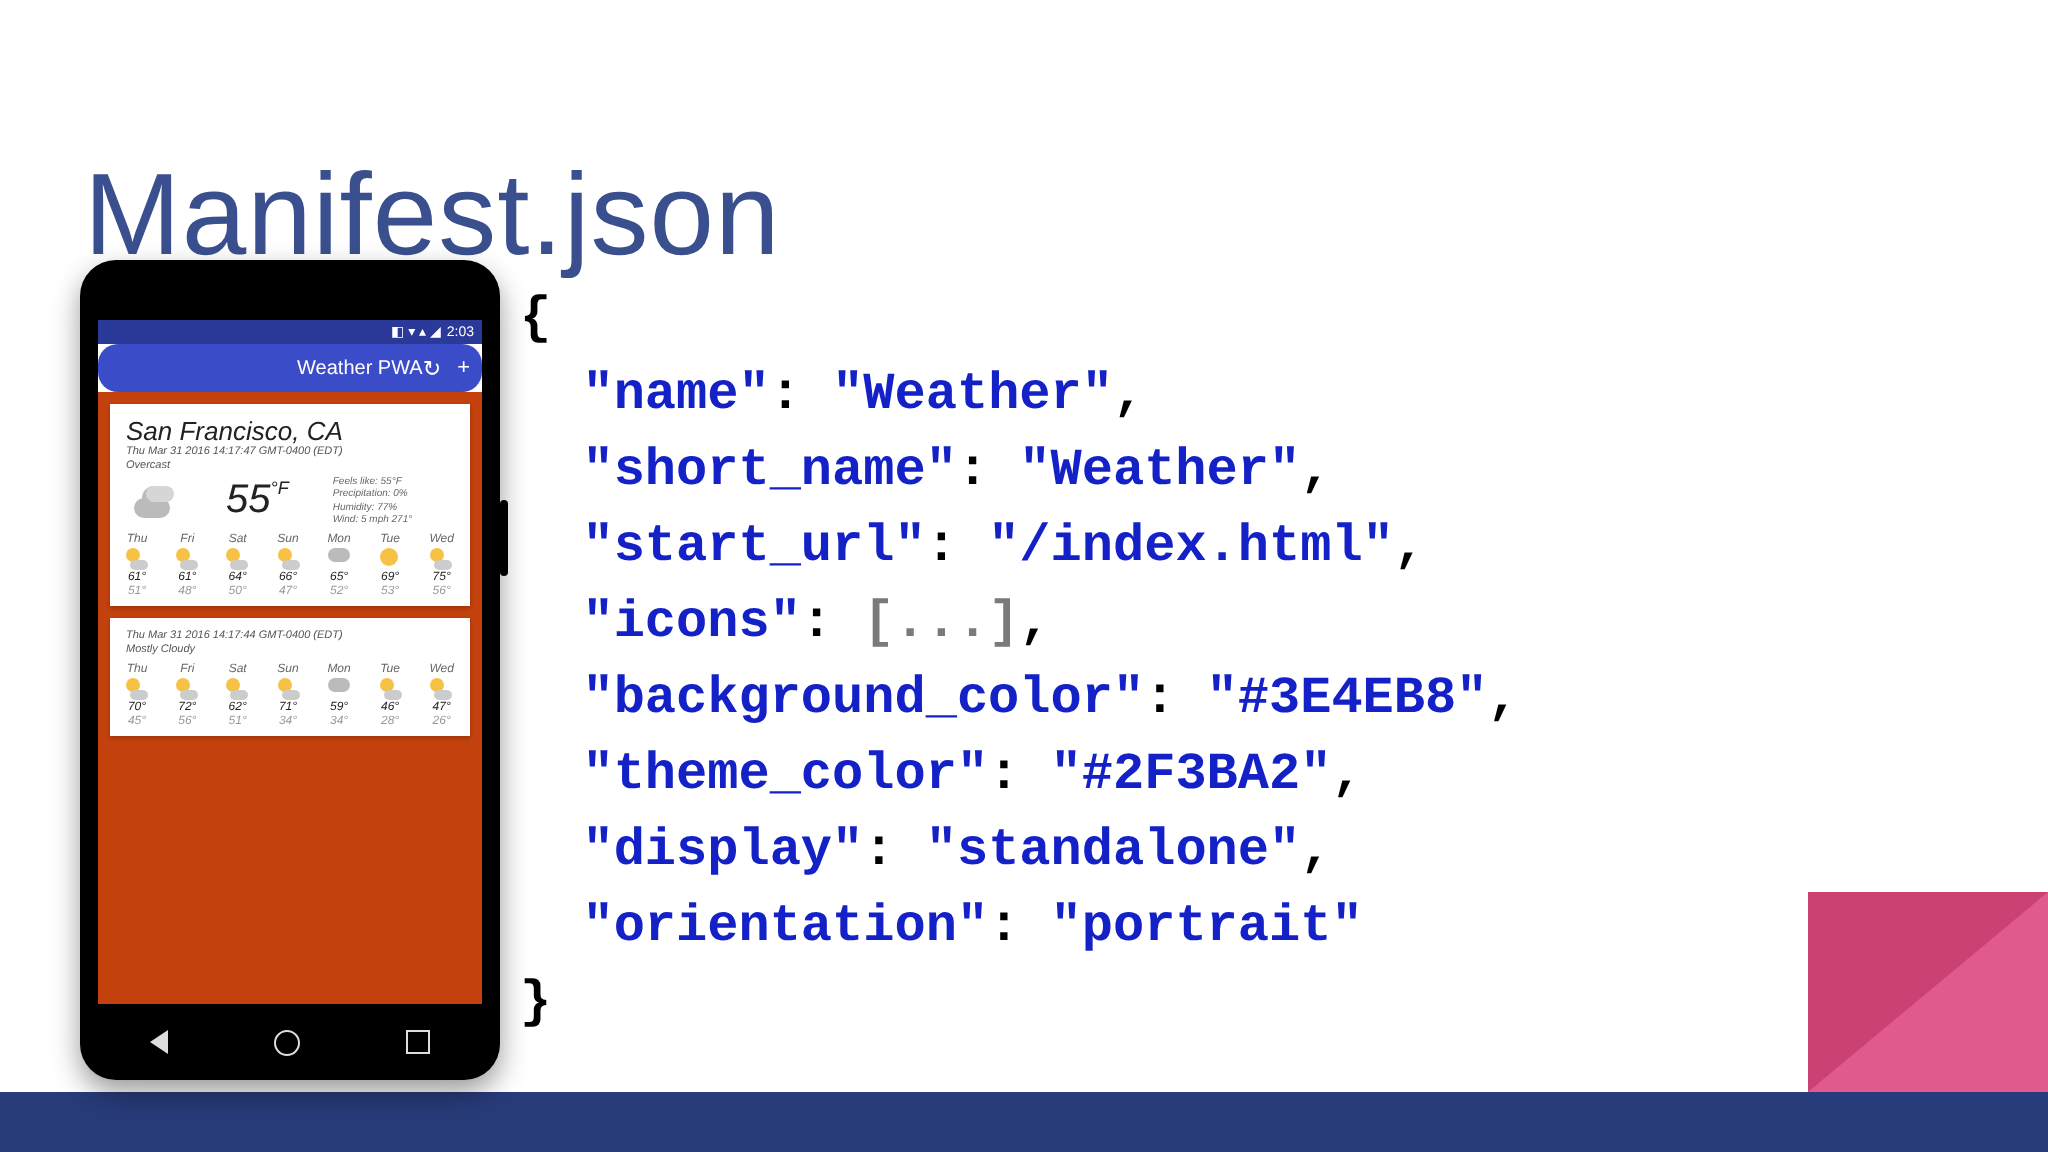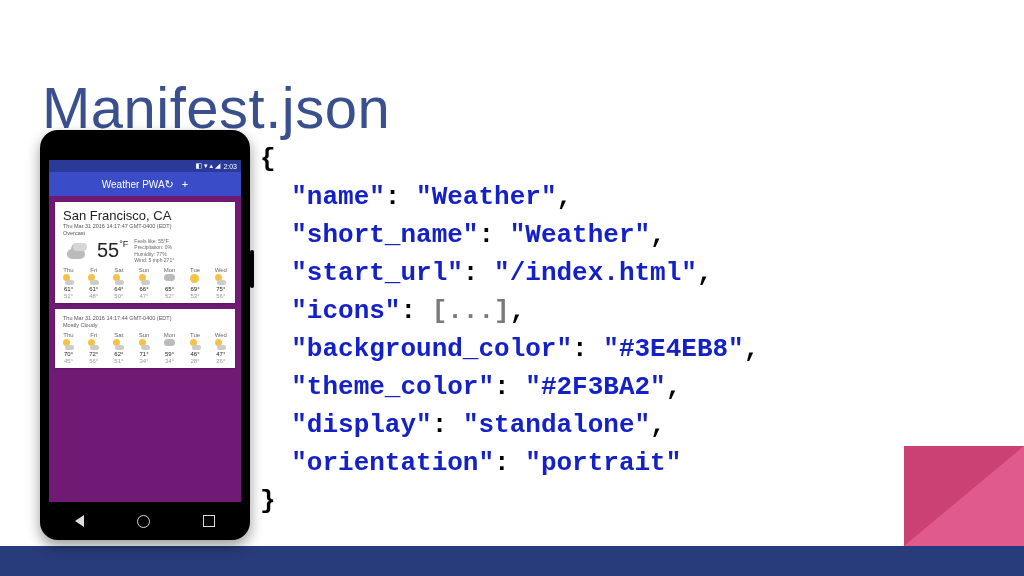--- a/index.html
+++ b/index.html
@@ -111,51 +111,53 @@
     gap: 3px;
   }
   .appbar {
     height: 24px;
     background: #3a4cc8;
     color: #fff;
     font-size: 10px;
     display: flex;
     align-items: center;
     padding: 0 6px;
-    justify-content: center;
+    justify-content: flex-end;
+    border-radius: 10px;
   }
   .appbar .apptitle { font-weight: 500; }
   .appbar .icons { display: flex; gap: 8px; font-size: 11px; }
 
   .cardwrap {
-    background: #701a75;
+    background: #c2410c;
     padding: 6px;
     height: calc(100% - 36px);
     box-sizing: border-box;
     overflow: hidden;
+    font-style: italic;
   }
   .card {
     background: #fff;
     padding: 6px 8px 4px 8px;
     margin-bottom: 6px;
     box-shadow: 0 1px 2px rgba(0,0,0,.2);
   }
   .city {
     font-size: 13px;
     color: #222;
   }
   .sub {
     font-size: 5.5px;
     color: #555;
     line-height: 1.2;
   }
   .mainrow {
     display: flex;
     align-items: center;
-    gap: 6px;
+    gap: 22px;
     margin-top: 2px;
   }
   .wicon {
     width: 28px;
     height: 24px;
     position: relative;
   }
   .bigtemp {
     font-size: 20px;
     color: #222;

